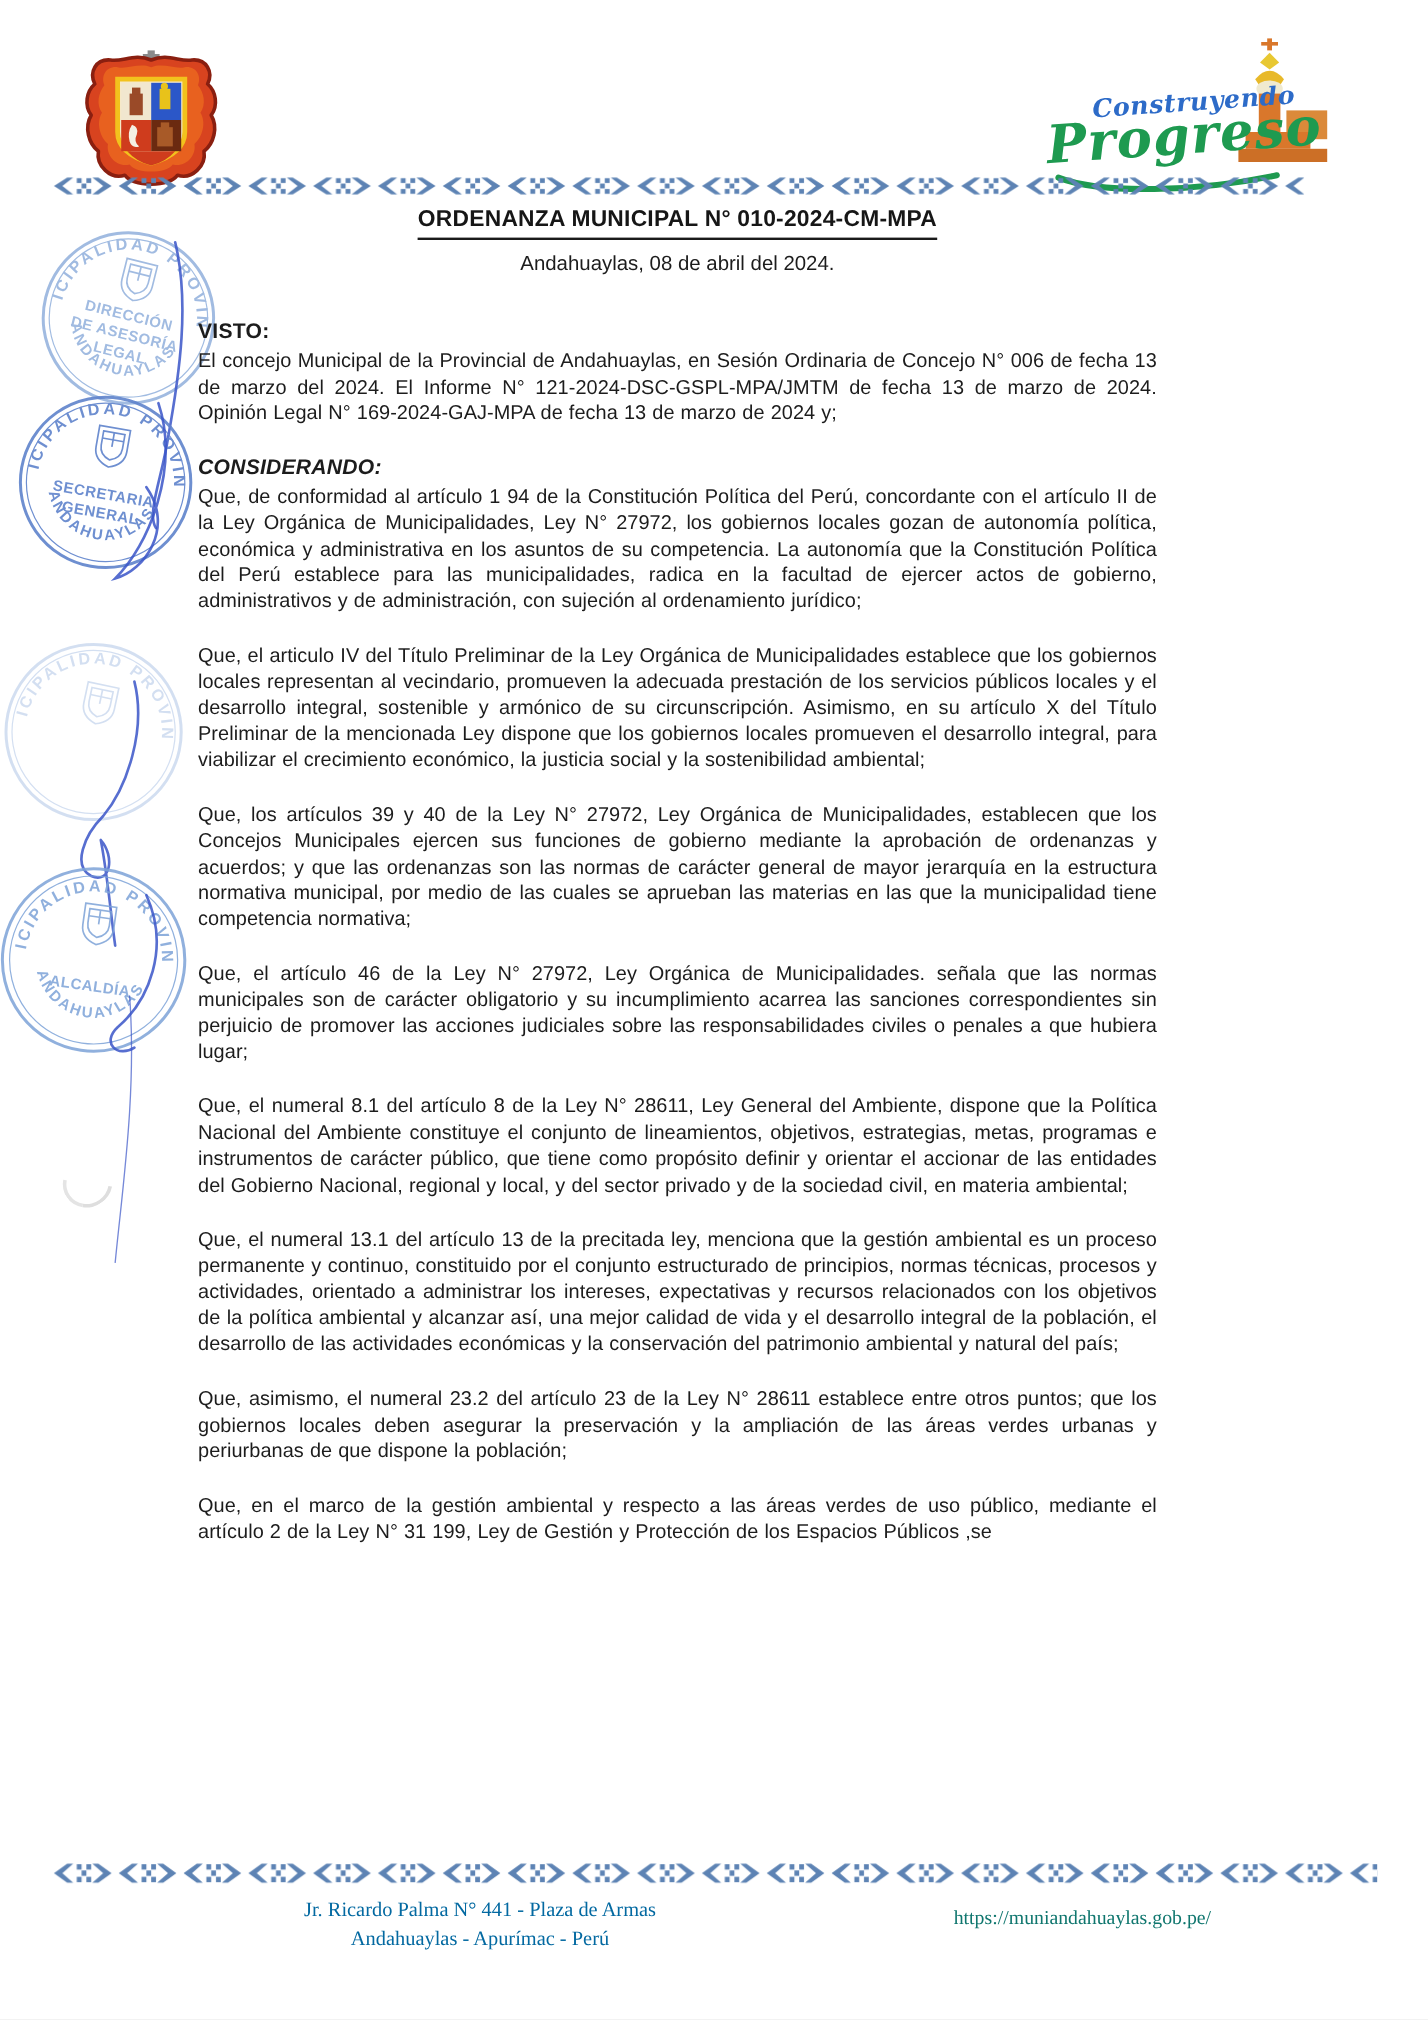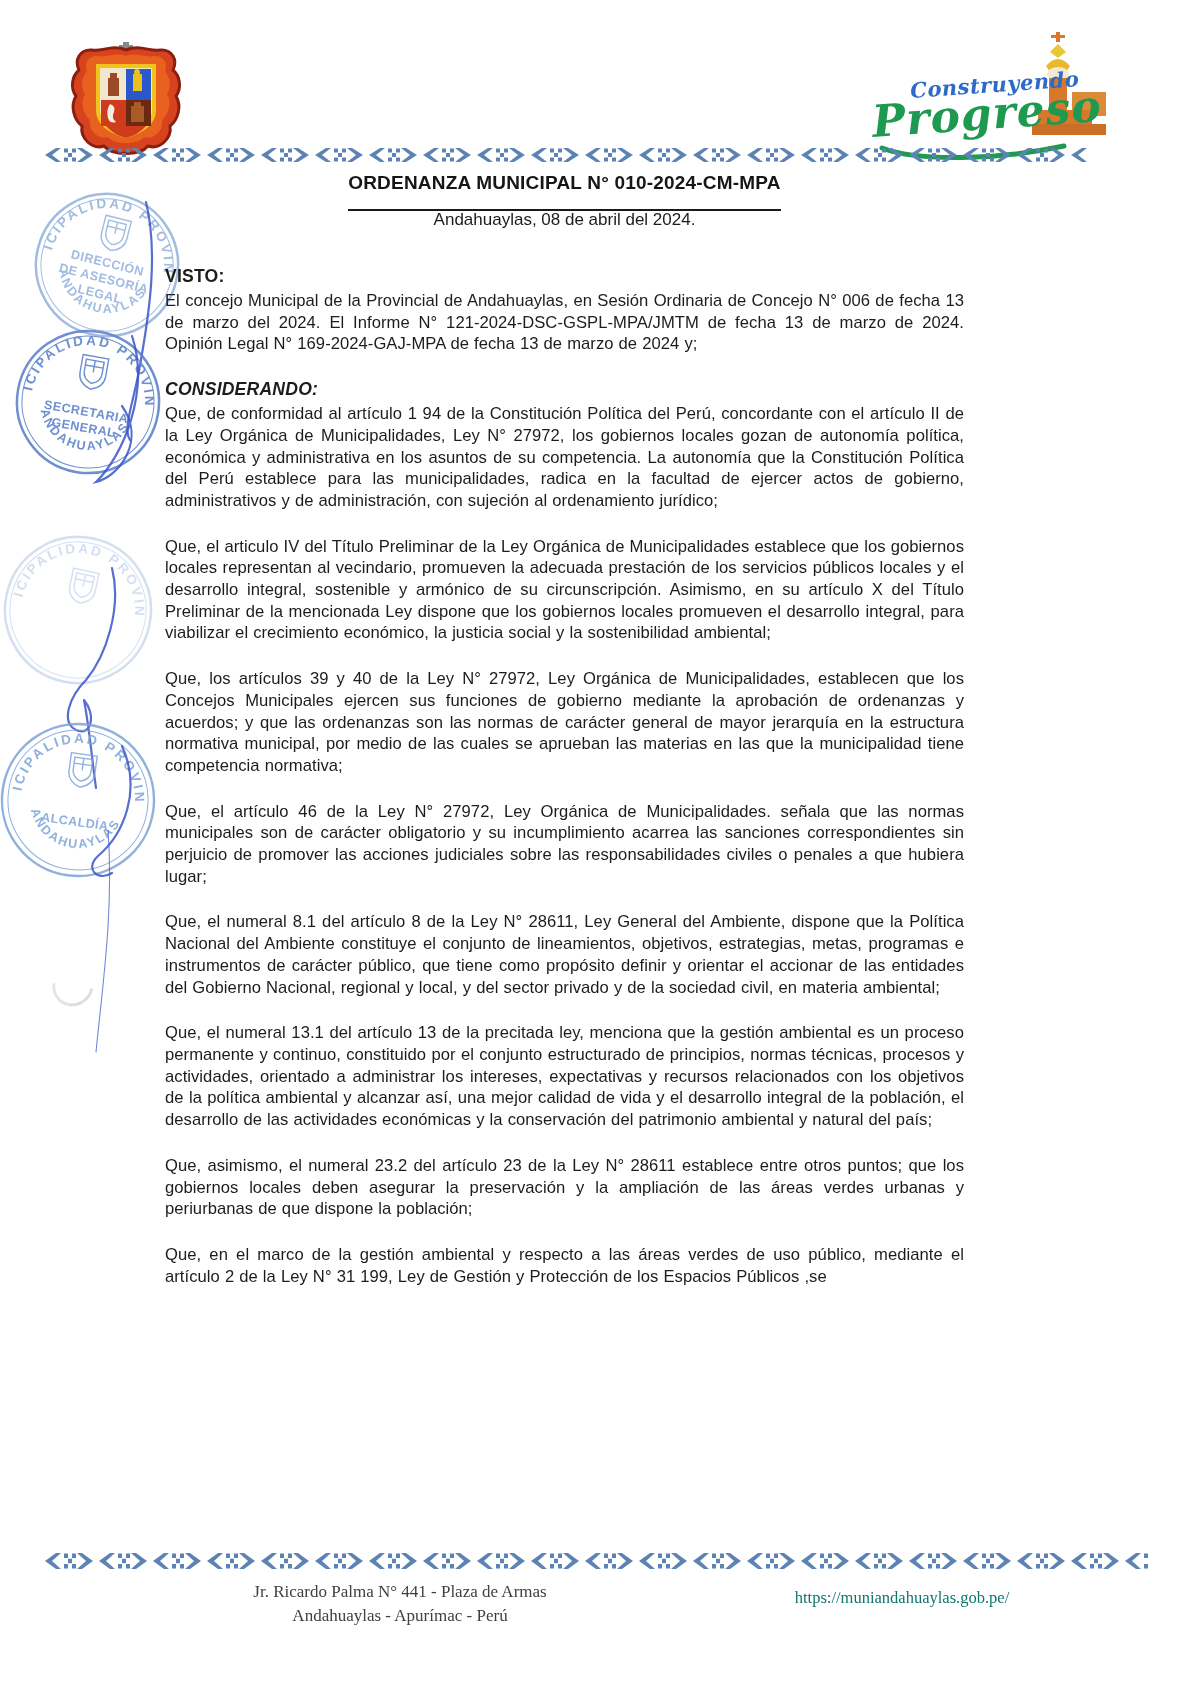--- a/index.html
+++ b/index.html
@@ -28,21 +28,21 @@
   .monument{position:absolute;left:148px;top:0;}
   
   .band{position:absolute;}
   .band.top{left:42px;top:147px;}
   .band.bottom{left:42px;top:1551px;}
   
   .content{position:absolute;left:165px;top:172px;width:799px;}
   .doc-title{text-align:center;margin:0 0 16px 0;}
   .doc-title span{
     font-size:19px;font-weight:bold;letter-spacing:.2px;color:#161616;
-    border-bottom:2.5px solid #1a1a1a;padding-bottom:16px;
+    border-bottom:2.5px solid #1a1a1a;padding-bottom:5px;
   }
   .dateline{text-align:center;font-size:17px;margin:0 0 36px 0;}
   .addressee{font-size:17.2px;font-weight:bold;margin:0 0 38px 0;letter-spacing:.2px;}
   .sec-head{font-size:17.6px;font-weight:bold;margin:0 0 3px 0;letter-spacing:.2px;}
   .sec-head.considerando{margin-top:8px;font-style:italic;}
   p.body{
     text-align:justify;font-size:16.6px;line-height:21.7px;margin:0 0 24px 0;
     letter-spacing:.05px;word-spacing:.4px;
   }
   
@@ -57,21 +57,21 @@
   .sig.thin{stroke-width:1.1;opacity:.7;}
   
   .crescent{
     position:absolute;left:52px;top:966px;width:36px;height:34px;border-radius:50%;
     border:3px solid transparent;border-bottom-color:#dedede;border-left-color:#e4e4e4;
     transform:rotate(-35deg);
   }
   
   .footer-address{
     position:absolute;left:178px;top:1580px;width:444px;text-align:center;
-    font-family:"Liberation Serif",serif;font-size:17px;line-height:24px;color:#404040;
+    font-family:"Liberation Serif",serif;font-size:17px;line-height:24px;color:#0369a1;
   }
   .footer-site{
     position:absolute;left:742px;top:1588px;width:320px;text-align:center;
     font-family:"Liberation Serif",serif;font-size:16.5px;color:#0f766e;
   }
 </style>
 </head>
 <body>
 
 <div class="page">

